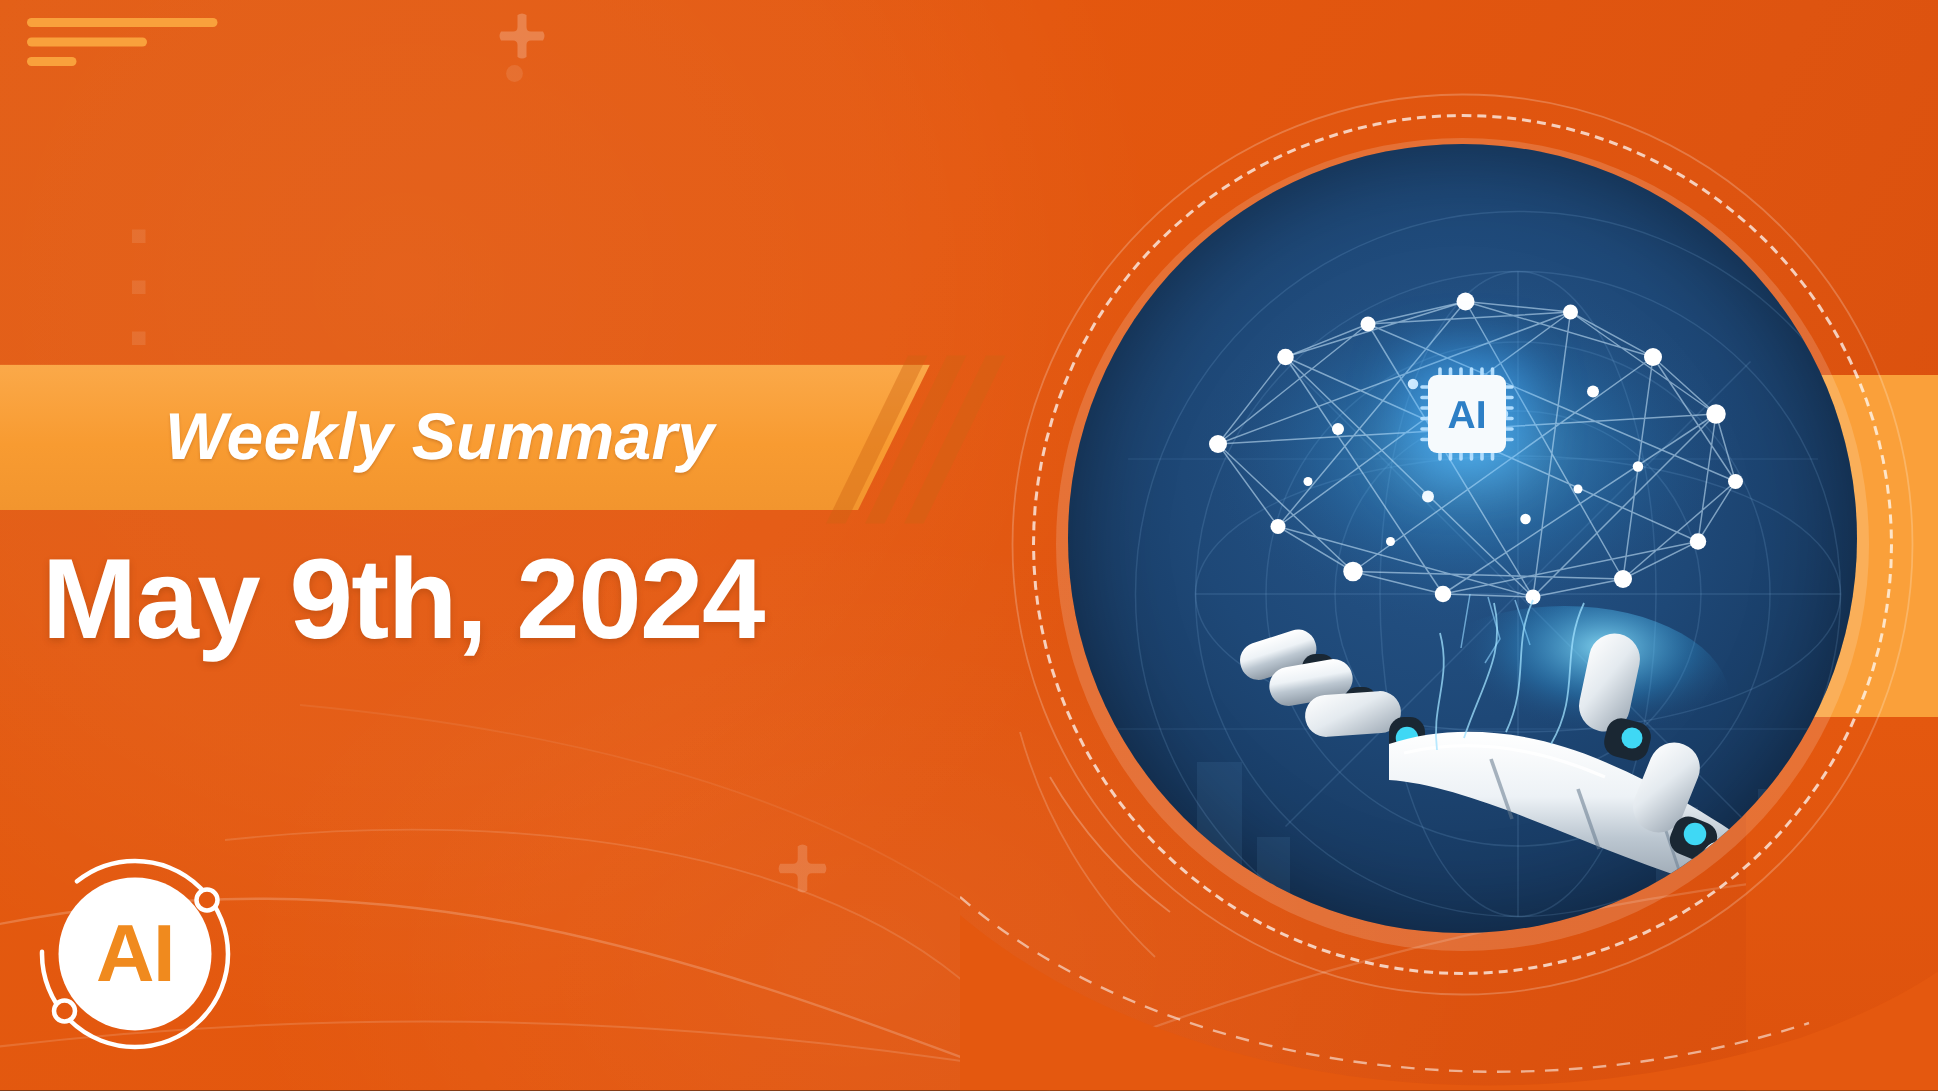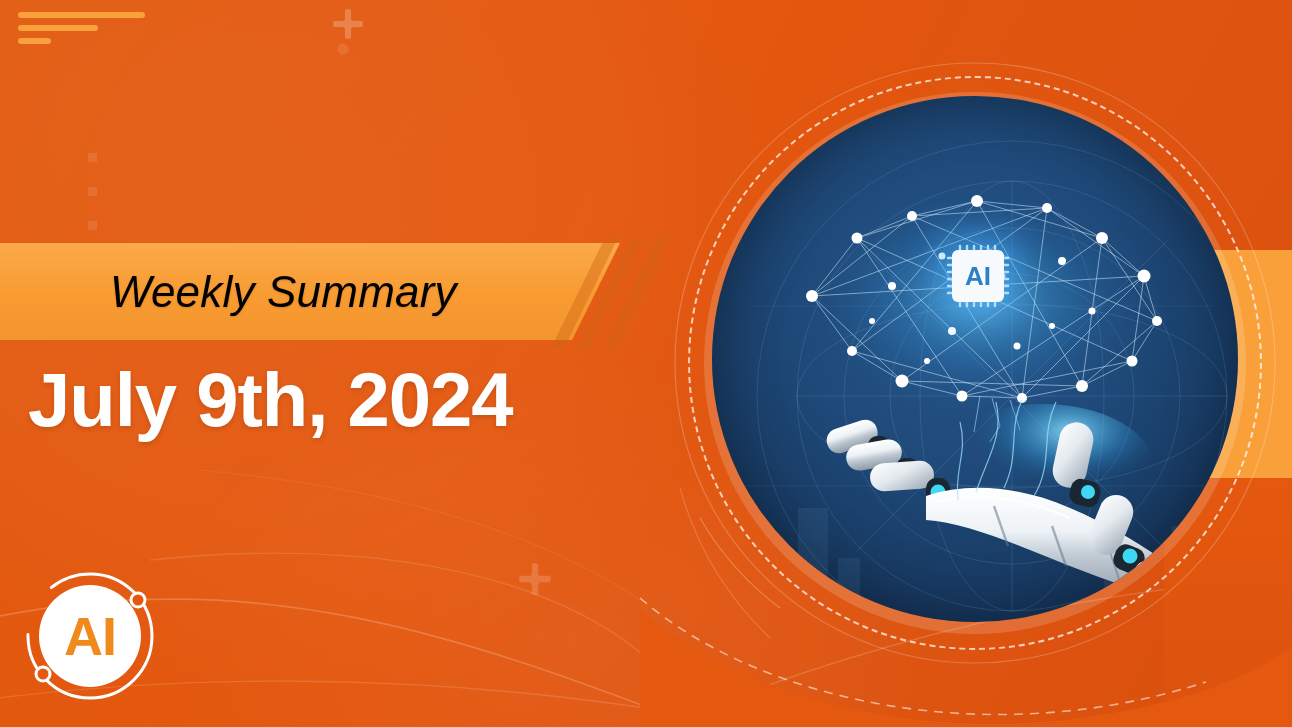--- a/index.html
+++ b/index.html
@@ -29,21 +29,21 @@
   .sq{position:absolute;width:9px;height:9px;background:rgba(255,255,255,.10);}
   
   .plus{position:absolute;color:rgba(255,255,255,.16);font-weight:bold;line-height:1;}
   
   .banner-wrap{position:absolute;left:0;top:243px;width:660px;height:97px;}
   .banner{position:absolute;left:0;top:0;width:620px;height:97px;background:linear-gradient(180deg,#FBA949 0%,#F89B31 55%,#F2952E 100%);
           clip-path:polygon(0 0, 620px 0, 572px 97px, 0 97px);}
   .banner-stripes{position:absolute;left:0;top:0;width:660px;height:97px;}
   .bstripe{position:absolute;top:-6px;width:13px;height:112px;background:rgba(208,99,20,.42);transform:skewX(-26deg);}
   .banner-title{position:absolute;left:110px;top:0;height:97px;display:flex;align-items:center;
-          color:#000000;font-size:44px;font-weight:normal;font-style:italic;letter-spacing:.2px;
+          color:#ffffff;font-size:44px;font-weight:bold;font-style:italic;letter-spacing:.2px;
           text-shadow:0 1px 2px rgba(120,50,10,.25);}
   
   .date{position:absolute;left:28px;top:362px;color:#FFFFFF;font-size:76px;font-weight:bold;
         letter-spacing:-1px;line-height:1;text-shadow:0 2px 5px rgba(120,45,5,.28);}
   
   .logo{position:absolute;left:20px;top:566px;width:140px;height:140px;}
   .logo-disc{position:absolute;left:19px;top:19px;width:102px;height:102px;border-radius:50%;background:#FFFFFF;}
   .logo-text{position:absolute;left:0;top:19px;width:140px;height:102px;display:flex;align-items:center;justify-content:center;
         color:#F08A1E;font-size:54px;font-weight:bold;letter-spacing:-1px;}
   
@@ -282,21 +282,21 @@
   <div class="banner-wrap">
     <div class="banner"></div>
     <div class="banner-stripes">
       <div class="bstripe" style="left:578px;"></div>
       <div class="bstripe" style="left:604px;"></div>
       <div class="bstripe" style="left:630px;"></div>
     </div>
     <div class="banner-title">Weekly Summary</div>
   </div>
 
-  <div class="date">July 9th, 2024</div>
+  <div class="date">May 9th, 2024</div>
 
   <div class="logo">
     <svg viewBox="0 0 140 140" style="position:absolute;inset:0;">
       <circle cx="70" cy="70" r="62" fill="none" stroke="#FFFFFF" stroke-width="3" stroke-dasharray="236 54" stroke-dashoffset="40" stroke-linecap="round"></circle>
       <circle cx="118" cy="34" r="7" fill="#E4580F" stroke="#FFFFFF" stroke-width="3"></circle>
       <circle cx="23" cy="108" r="7" fill="#E4580F" stroke="#FFFFFF" stroke-width="3"></circle>
     </svg>
     <div class="logo-disc"></div>
     <div class="logo-text">AI</div>
   </div>

